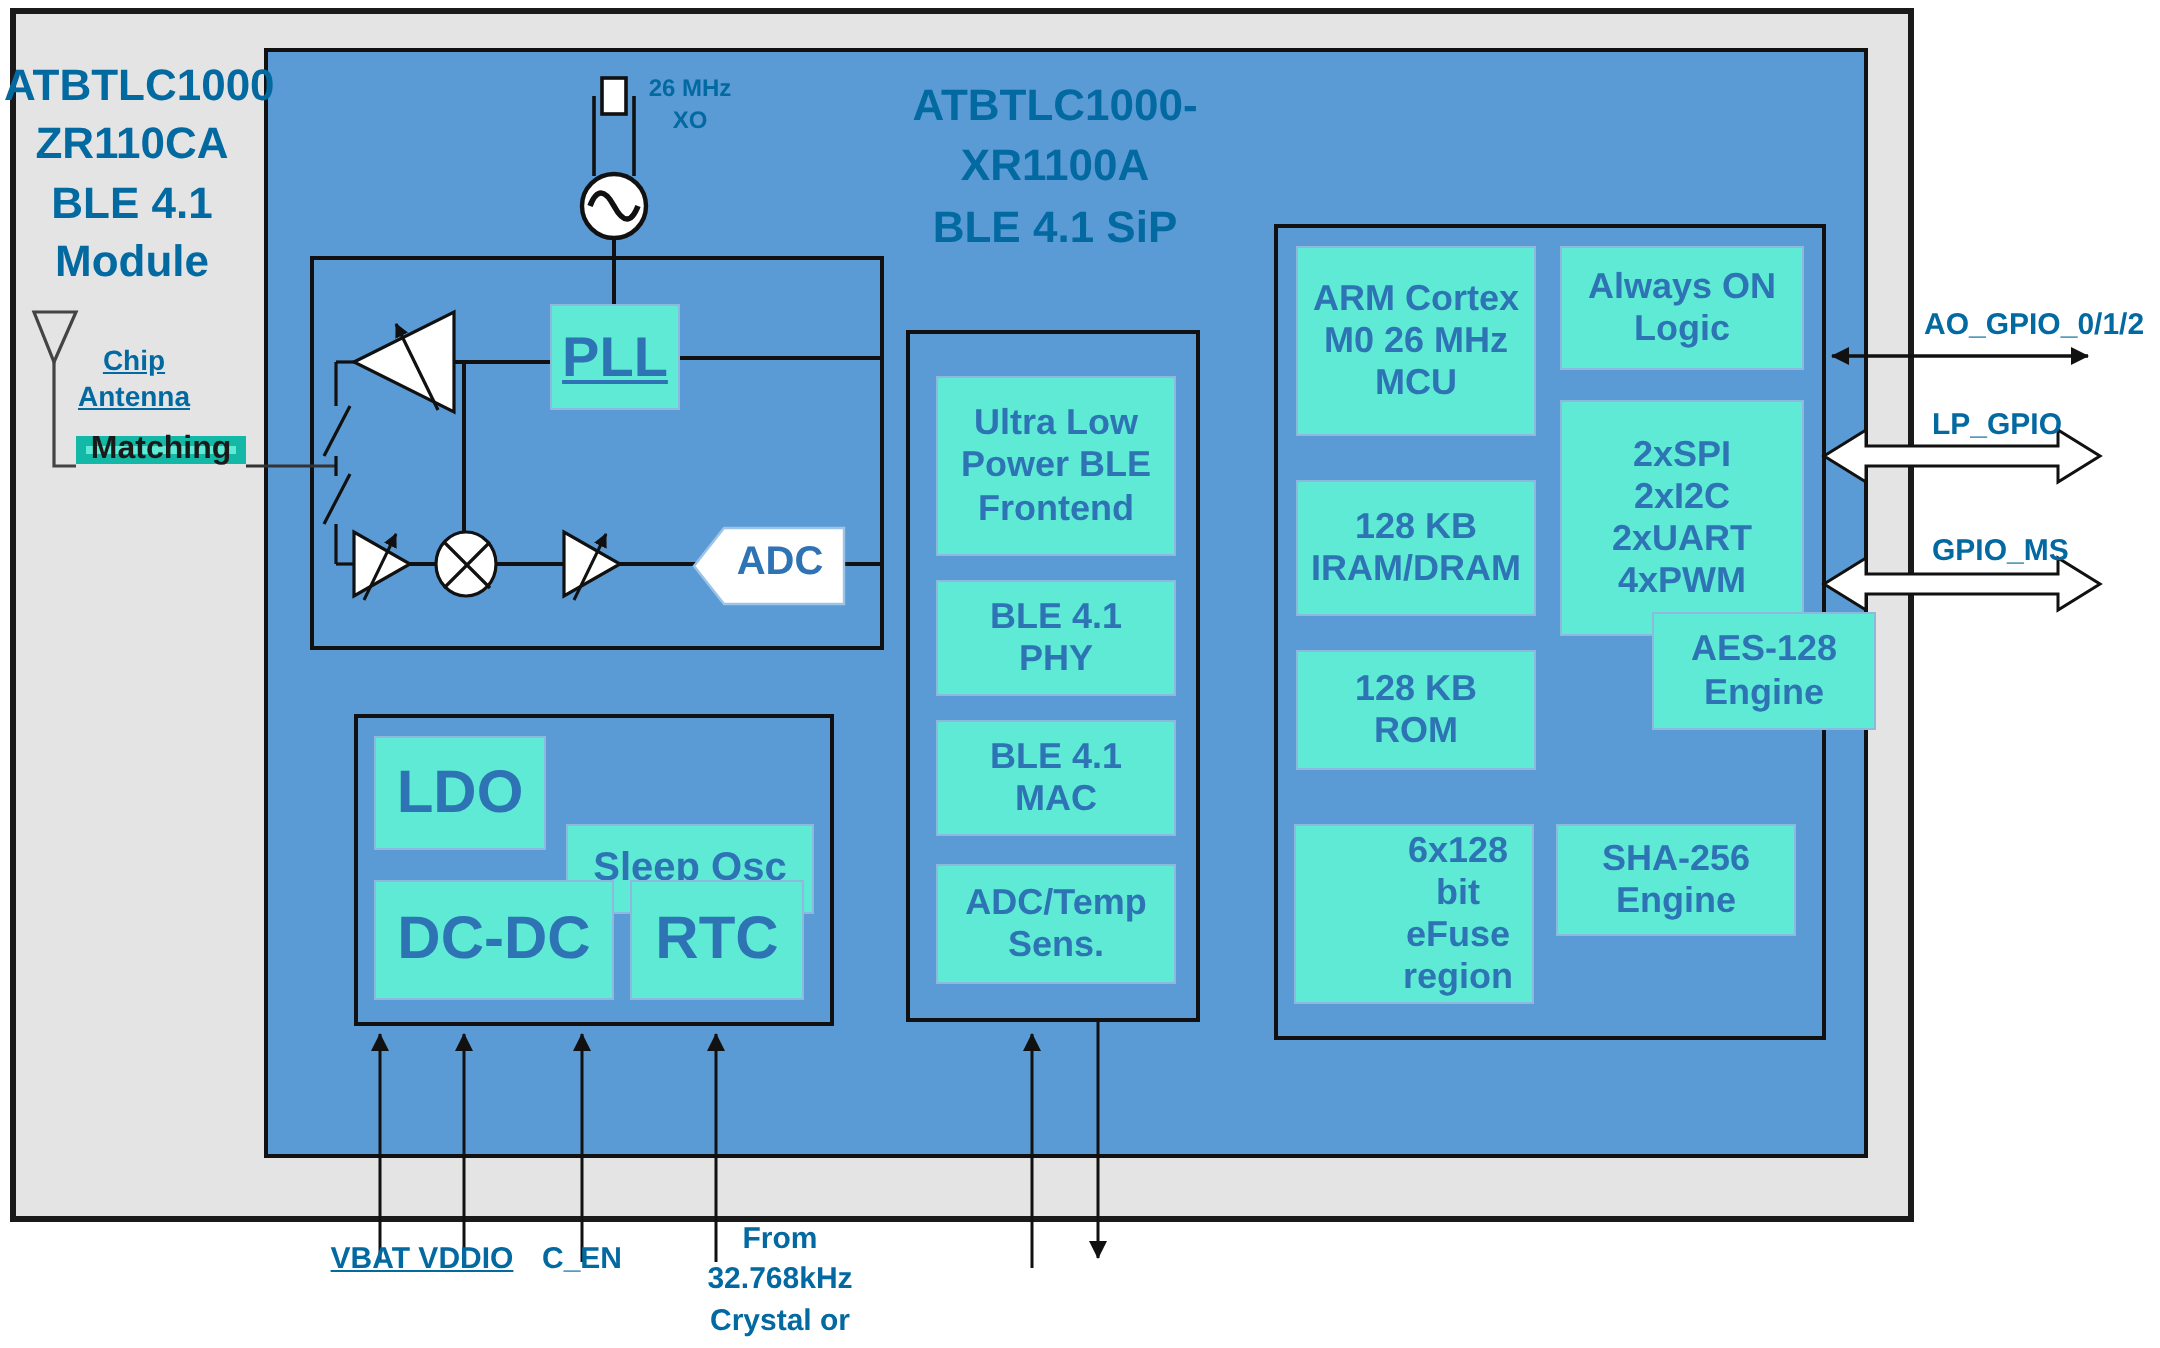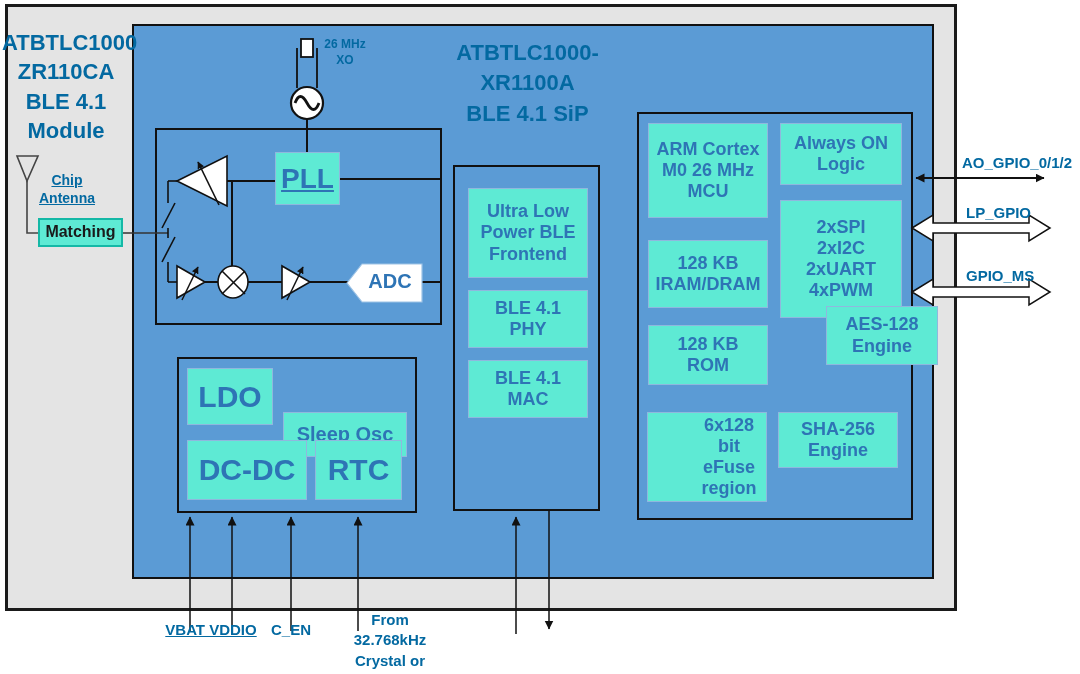--- a/index.html
+++ b/index.html
@@ -26,21 +26,21 @@
     display:flex; align-items:center; justify-content:center;
     text-align:center; white-space:pre-line; line-height:1.18;
   }
   .lbl {
     position:absolute; color:#0369a1; white-space:pre-line;
     text-align:center; line-height:1.3;
   }
   
   .b-pll      { left:275px; top:152px; width:65px;  height:53px;  font-size:28px;text-decoration:underline; }
   .b-adc      { left:360px; top:264px; width:60px;  height:36px;  font-size:20px; border:none; background:transparent; }
-  .b-matching { left:38px;  top:218px; width:85px;  height:29px;  font-size:16px; color:#1a1a1a; border:2px solid #14b8a6; }
+  .b-matching { left:38px;  top:218px; width:85px;  height:14px;  font-size:16px; color:#1a1a1a; border:5px solid #14b8a6; }
   .b-ldo      { left:187px; top:368px; width:86px;  height:57px;  font-size:30px; }
   .b-sleeposc { left:283px; top:373px; width:124px; height:45px;  font-size:20px;margin-top:39px; }
   .b-dcdc     { left:187px; top:440px; width:120px; height:60px;  font-size:30px; }
   .b-rtc      { left:315px; top:440px; width:87px;  height:60px;  font-size:30px; }
   .b-frontend { left:468px; top:188px; width:120px; height:90px;  font-size:18px; }
   .b-phy      { left:468px; top:290px; width:120px; height:58px;  font-size:18px; }
   .b-mac      { left:468px; top:360px; width:120px; height:58px;  font-size:18px; }
   .b-adctemp  { left:468px; top:432px; width:120px; height:60px;  font-size:18px; }
   .b-arm      { left:648px; top:123px; width:120px; height:95px;  font-size:18px; }
   .b-alwayson { left:780px; top:123px; width:122px; height:62px;  font-size:18px; }
@@ -172,20 +172,22 @@
   <div class="wbox b-sleeposc">Sleep Osc</div>
   <div class="wbox b-dcdc">DC-DC</div>
   <div class="wbox b-rtc">RTC</div>
   <div class="wbox b-frontend">Ultra Low
 Power BLE
 Frontend</div>
   <div class="wbox b-phy">BLE 4.1
 PHY</div>
   <div class="wbox b-mac">BLE 4.1
 MAC</div>
+  <div class="wbox b-adctemp">ADC/Temp
+Sens.</div>
   <div class="wbox b-arm">ARM Cortex
 M0 26 MHz
 MCU</div>
   <div class="wbox b-alwayson">Always ON
 Logic</div>
   <div class="wbox b-iram">128 KB
 IRAM/DRAM</div>
   <div class="wbox b-periph">2xSPI
 2xI2C
 2xUART

